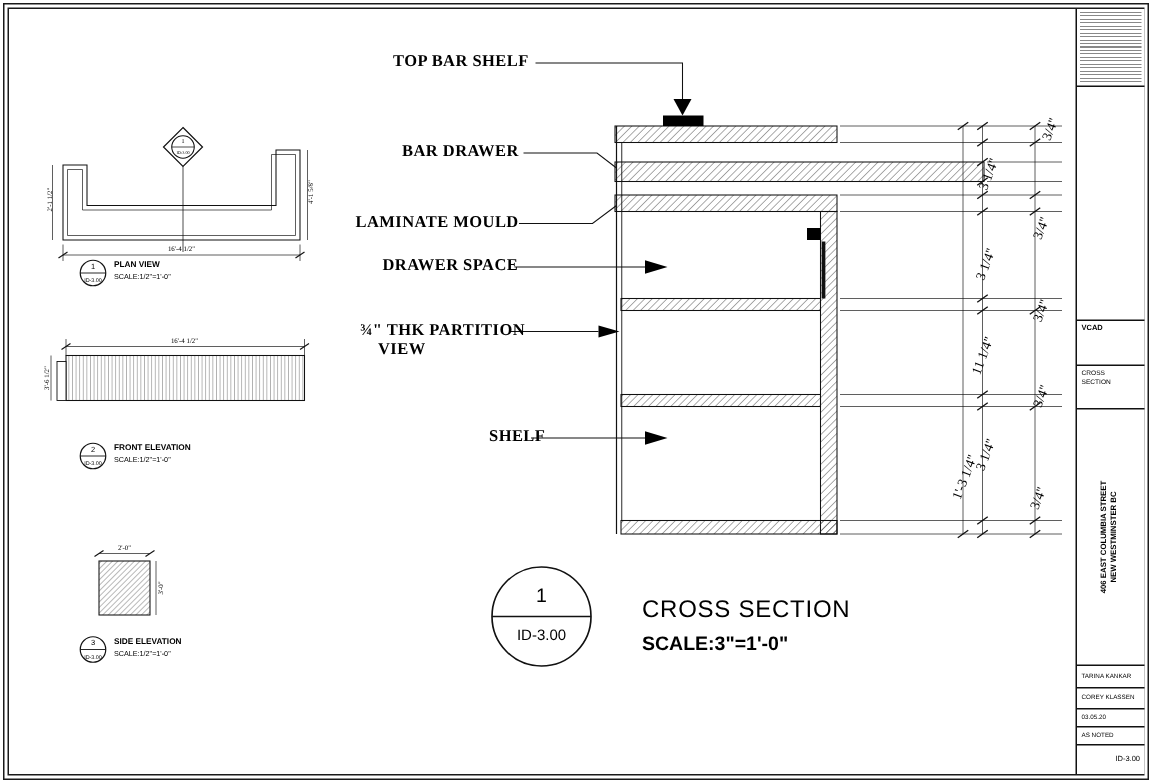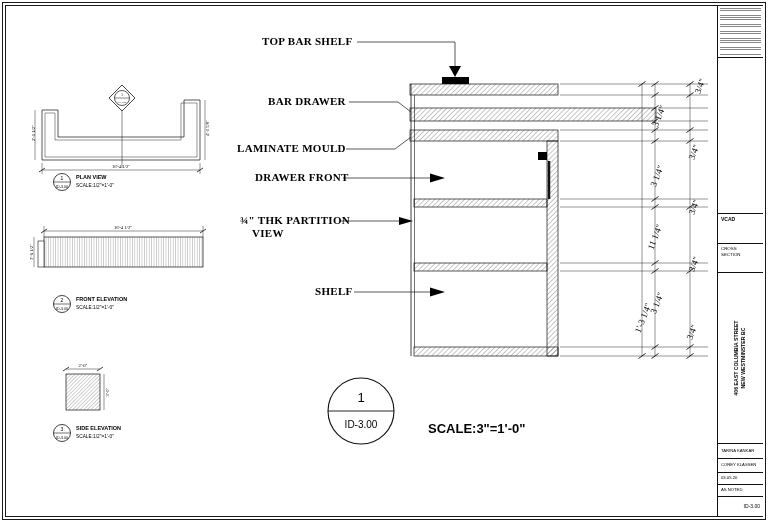--- a/index.html
+++ b/index.html
@@ -166,24 +166,24 @@
       <circle cx="62" cy="433" r="8.5" stroke-width="0.8"></circle>
         <line x1="53.5" y1="433" x2="70.5" y2="433" stroke-width="0.6"></line>
       <circle cx="361" cy="411" r="33" stroke-width="1.1"></circle>
         <line x1="328" y1="411" x2="394" y2="411" stroke-width="0.9"></line>
     </g>
   </svg>
 
   <div class="t callout" style="left:262px;top:35px">TOP BAR SHELF</div>
   <div class="t callout" style="left:268px;top:95px">BAR DRAWER</div>
   <div class="t callout" style="left:237px;top:142px">LAMINATE MOULD</div>
-  <div class="t callout" style="left:255px;top:171px">DRAWER FRONT</div>
+  <div class="t callout" style="left:255px;top:171px">DRAWER SPACE</div>
   <div class="t callout" style="left:240px;top:214px">¾" THK PARTITION</div>
   <div class="t callout" style="left:252px;top:227px">VIEW</div>
-  <div class="t callout" style="left:315px;top:285px">SHELF</div>
+  <div class="t callout" style="left:326px;top:285px">SHELF</div>
 
   <div class="t dim" style="left:700px;top:86px">3/4"</div>
   <div class="t dim" style="left:659px;top:116px">3 1/4"</div>
   <div class="t dim" style="left:694px;top:152px">3/4"</div>
   <div class="t dim" style="left:657px;top:176px">3 1/4"</div>
   <div class="t dim" style="left:694px;top:207px">3/4"</div>
   <div class="t dim" style="left:655px;top:237px">11 1/4"</div>
   <div class="t dim" style="left:694px;top:264px">3/4"</div>
   <div class="t dim" style="left:657px;top:303px">3 1/4"</div>
   <div class="t dim" style="left:692px;top:332px">3/4"</div>
@@ -208,20 +208,21 @@
 
   <div class="t sdim" style="left:83px;top:365px">2'-0"</div>
   <div class="t sdimv" style="left:107px;top:392px">3'-0"</div>
   <div class="t cnum" style="left:62px;top:429px">3</div>
   <div class="t csheet" style="left:62px;top:437.5px">ID-3.00</div>
   <div class="t vtitle" style="left:76px;top:425px">SIDE ELEVATION</div>
   <div class="t vscale" style="left:76px;top:434px">SCALE:1/2"=1'-0"</div>
 
   <div class="t mnum" style="left:361px;top:397px">1</div>
   <div class="t msheet" style="left:361px;top:424px">ID-3.00</div>
+  <div class="t maintitle" style="left:428px;top:398px">CROSS SECTION</div>
   <div class="t mainscale" style="left:428px;top:421px">SCALE:3"=1'-0"</div>
 
   <div id="strip">
     <div id="notes"></div>
     <div class="divider" style="top:51px"></div>
     <div class="divider" style="top:207px"></div>
     <div class="divider" style="top:237px"></div>
     <div class="divider" style="top:266px"></div>
     <div class="divider" style="top:437px"></div>
     <div class="divider" style="top:452px"></div>

